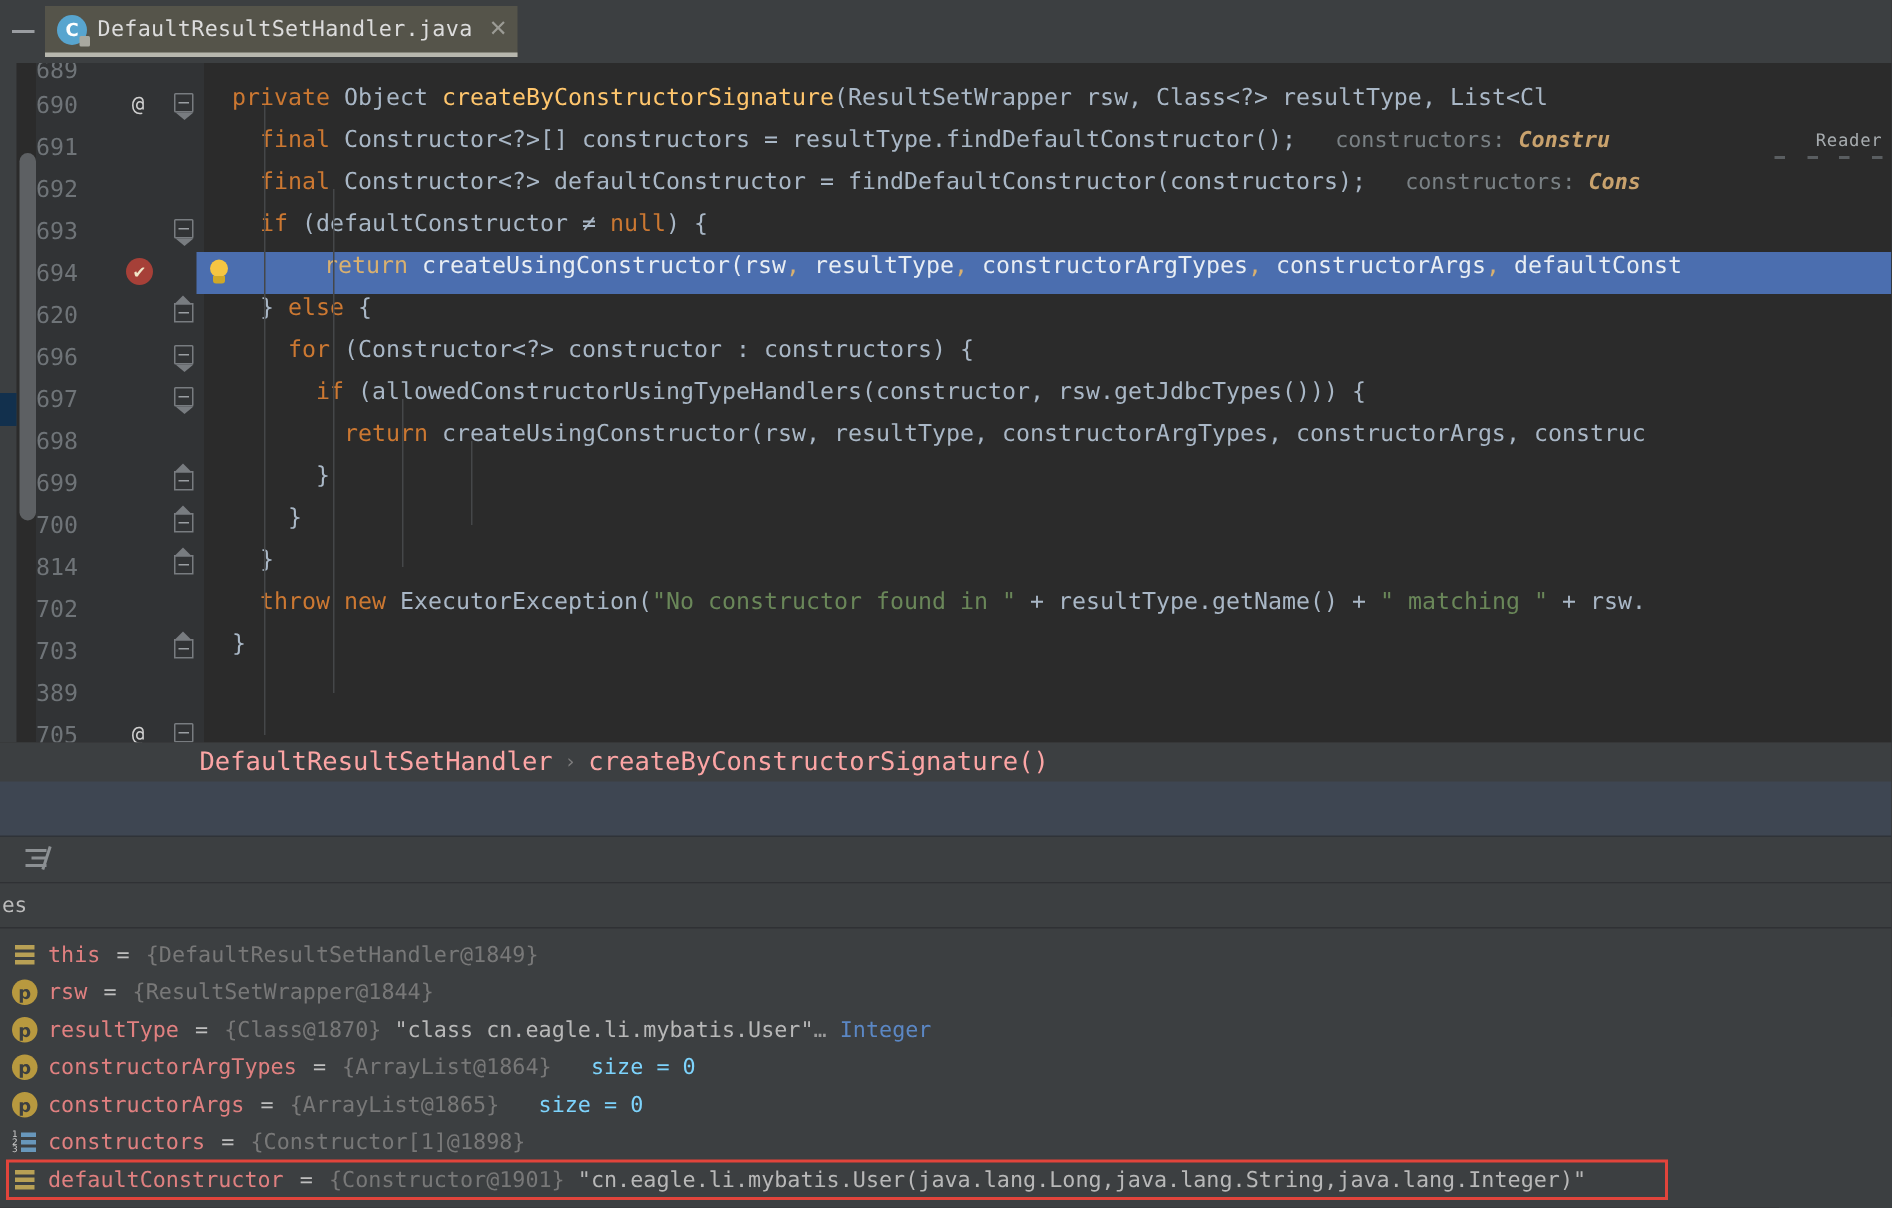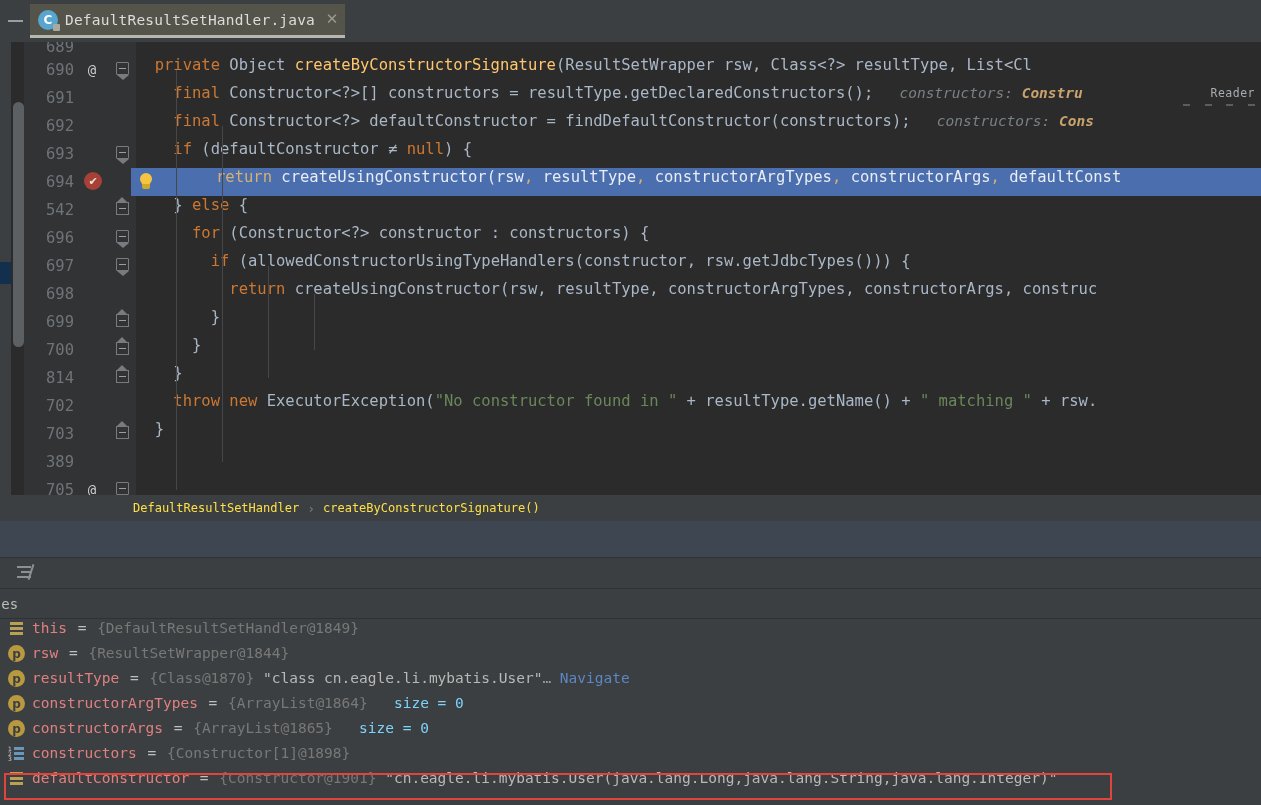--- a/index.html
+++ b/index.html
@@ -79,21 +79,21 @@
     background: #2b2b2b;
   }
 
   .lines { position: absolute; left: 0; top: 0; width: 1261px; }
   .row {
     position: relative; height: 28px; display: flex; align-items: center;
     white-space: pre; font-size: 15.5px;
   }
   .row.clipped { height: 14px; overflow: hidden; align-items: flex-end; }
   .lnum {
-    position: absolute; left: 24px; width: 50px; text-align: right;
+    position: absolute; left: 24px; width: 50px; 
     color: #6f7478; font-size: 15.5px;
   }
   .annot {
     position: absolute; left: 84px; width: 16px; text-align: center;
     color: #cfcfcf; font-size: 14px;
   }
   .bp {
     position: absolute; left: 84px; top: 4px; width: 18px; height: 18px;
     border-radius: 50%; background: #a64038;
     display: flex; align-items: center; justify-content: center;
@@ -144,42 +144,42 @@
   .indentg {
     position: absolute; width: 1px; background: #454749;
   }
 
   
   .kw  { color: #cc7832; text-align: right; }
   .id  { color: #a9b7c6; margin-top: 27px; }
   .mth { color: #ffc66d; }
   .str { color: #6a8759; }
   .pn  { color: #a9b7c6; }
-  .hint { color: #7a8185; font-style: italic; font-size: 14.5px; }
+  .hint { color: #7a8185; font-size: 14.5px; }
   .hintv { color: #c9a26d; font-style: italic; font-weight: bold; font-size: 14.5px; margin-top: 45px; }
   .onsel { color: #e8edf3; }
   .onselp { color: #d8b070; }
 
   .readerlbl {
     position: absolute; right: 6px; top: 44px;
     color: #a7acaf; font-size: 11.5px; letter-spacing: .5px;
   }
   .readerdots {
     position: absolute; right: 6px; top: 62px; width: 72px;
     display: flex; justify-content: space-between;
   }
   .readerdots span { width:7px; height:2px; background:#5a5e61; }
 
   
   .breadcrumb {
     position: absolute; left: 0; top: 495px; width: 1261px; height: 26px;
     background: #3c3f41; display: flex; align-items: center;
     padding-left: 133px;
   }
-  .breadcrumb .bc { color: #fde047; font-size: 12px; }
+  .breadcrumb .bc { color: #fca5a5; font-size: 17px; }
   .breadcrumb .sep { color: #7d7d7d; font-size: 13px; margin: 0 8px; }
 
   
   .dbgband {
     position: absolute; left: 0; top: 521px; width: 1261px; height: 37px;
     background: #3e4652; border-bottom: 1px solid #2f3338;
   }
   .dbgtoolbar {
     position: absolute; left: 0; top: 558px; width: 1261px; height: 31px;
     background: #3c3f41; border-bottom: 1px solid #2f3134;
@@ -205,21 +205,21 @@
   .dbgtabs .tab {
     color: #bdbdbd; font-size: 14px; margin-left: -24px;
     font-family: "DejaVu Sans Mono", monospace;
   }
 
   .varspane {
     position: absolute; left: 0; top: 620px; width: 1261px; height: 185px;
     background: #3c3f41; overflow: hidden;
   }
   .varrow {
-    position: relative; height: 25px; display: flex; align-items: flex-start;
+    position: relative; height: 25px; display: flex; align-items: flex-end;
     padding-left: 8px; white-space: pre; font-size: 14.5px;
   }
   .hlbox {
     position: absolute; left: 4px; top: 773px; width: 1108px; height: 27px;
     border: 2px solid #e1443b; pointer-events: none;
   }
   .vicon {
     width: 17px; height: 17px; margin-right: 7px; position: relative;
     flex: 0 0 17px;
   }
@@ -282,25 +282,25 @@
     <div class="leftstripe">
       <div class="mark"></div>
     </div>
     <div class="leftscroll"></div>
     <div class="gutterbg"></div>
     <div class="codebg"></div>
 
     <div class="lines" id="code-lines">
         <div class="row clipped"><div class="lnum">689</div><div class="code"></div></div>
         <div class="row"><div class="lnum">690</div><div class="annot">@</div><div class="fold open"><i></i></div><div class="code"><span class="kw">  private </span><span class="id">Object </span><span class="mth">createByConstructorSignature</span><span class="pn">(</span><span class="id">ResultSetWrapper rsw</span><span class="pn">, </span><span class="id">Class&lt;?&gt; resultType</span><span class="pn">, </span><span class="id">List&lt;Cl</span></div></div>
-        <div class="row"><div class="lnum">691</div><div class="code"><span class="kw">    final </span><span class="id">Constructor&lt;?&gt;[] constructors </span><span class="pn">= </span><span class="id">resultType.getDeclaredConstructors</span><span class="pn">();</span><span class="hint">   constructors: </span><span class="hintv">Constru</span></div></div>
+        <div class="row"><div class="lnum">691</div><div class="code"><span class="kw">    final </span><span class="id">Constructor&lt;?&gt;[] constructors </span><span class="pn">= </span><span class="id">resultType.findDefaultConstructor</span><span class="pn">();</span><span class="hint">   constructors: </span><span class="hintv">Constru</span></div></div>
         <div class="row"><div class="lnum">692</div><div class="code"><span class="kw">    final </span><span class="id">Constructor&lt;?&gt; defaultConstructor </span><span class="pn">= </span><span class="id">findDefaultConstructor</span><span class="pn">(</span><span class="id">constructors</span><span class="pn">);</span><span class="hint">   constructors: </span><span class="hintv">Cons</span></div></div>
         <div class="row"><div class="lnum">693</div><div class="fold open"><i></i></div><div class="code"><span class="kw">    if </span><span class="pn">(</span><span class="id">defaultConstructor </span><span class="pn">≠ </span><span class="kw">null</span><span class="pn">) {</span></div></div>
         <div class="row"><div class="sel"></div><div class="lnum">694</div><div class="bp"></div><div class="bulb"><div class="b"></div><div class="s"></div></div><div class="code" style="left: 160px;"><span class="onselp">      return </span><span class="onsel">createUsingConstructor(rsw</span><span class="onselp">, </span><span class="onsel">resultType</span><span class="onselp">, </span><span class="onsel">constructorArgTypes</span><span class="onselp">, </span><span class="onsel">constructorArgs</span><span class="onselp">, </span><span class="onsel">defaultConst</span></div></div>
-        <div class="row"><div class="lnum">542</div><div class="fold up"><i></i></div><div class="code"><span class="pn">    } </span><span class="kw">else </span><span class="pn">{</span></div></div>
+        <div class="row"><div class="lnum">620</div><div class="fold up"><i></i></div><div class="code"><span class="pn">    } </span><span class="kw">else </span><span class="pn">{</span></div></div>
         <div class="row"><div class="lnum">696</div><div class="fold open"><i></i></div><div class="code"><span class="kw">      for </span><span class="pn">(</span><span class="id">Constructor&lt;?&gt; constructor : constructors</span><span class="pn">) {</span></div></div>
         <div class="row"><div class="lnum">697</div><div class="fold open"><i></i></div><div class="code"><span class="kw">        if </span><span class="pn">(</span><span class="id">allowedConstructorUsingTypeHandlers</span><span class="pn">(</span><span class="id">constructor</span><span class="pn">, </span><span class="id">rsw.getJdbcTypes</span><span class="pn">())) {</span></div></div>
         <div class="row"><div class="lnum">698</div><div class="code"><span class="kw">          return </span><span class="id">createUsingConstructor(rsw</span><span class="pn">, </span><span class="id">resultType</span><span class="pn">, </span><span class="id">constructorArgTypes</span><span class="pn">, </span><span class="id">constructorArgs</span><span class="pn">, </span><span class="id">construc</span></div></div>
         <div class="row"><div class="lnum">699</div><div class="fold up"><i></i></div><div class="code"><span class="pn">        }</span></div></div>
         <div class="row"><div class="lnum">700</div><div class="fold up"><i></i></div><div class="code"><span class="pn">      }</span></div></div>
         <div class="row"><div class="lnum">814</div><div class="fold up"><i></i></div><div class="code"><span class="pn">    }</span></div></div>
         <div class="row"><div class="lnum">702</div><div class="code"><span class="kw">    throw new </span><span class="id">ExecutorException</span><span class="pn">(</span><span class="str">"No constructor found in " </span><span class="pn">+ </span><span class="id">resultType.getName</span><span class="pn">() + </span><span class="str">" matching " </span><span class="pn">+ </span><span class="id">rsw.</span></div></div>
         <div class="row"><div class="lnum">703</div><div class="fold up"><i></i></div><div class="code"><span class="pn">  }</span></div></div>
         <div class="row"><div class="lnum">389</div><div class="code"></div></div>
         <div class="row"><div class="lnum">705</div><div class="annot">@</div><div class="fold open"><i></i></div><div class="code"></div></div>
@@ -337,21 +337,21 @@
     </div>
   </div>
 
   <div class="dbgtabs">
     <span class="tab">ables</span>
   </div>
 
   <div class="varspane" id="vars-pane">
       <div class="varrow"><div class="vicon obj"><i></i><i></i><i></i></div><span class="vname">this</span><span class="veq"> = </span><span class="vref">{DefaultResultSetHandler@1849}</span></div>
       <div class="varrow"><div class="vicon param"></div><span class="vname">rsw</span><span class="veq"> = </span><span class="vref">{ResultSetWrapper@1844}</span></div>
-      <div class="varrow"><div class="vicon param"></div><span class="vname">resultType</span><span class="veq"> = </span><span class="vref">{Class@1870}</span><span class="vval"> "class cn.eagle.li.mybatis.User"</span><span class="vellip">… </span><span class="vnav">Navigate</span></div>
+      <div class="varrow"><div class="vicon param"></div><span class="vname">resultType</span><span class="veq"> = </span><span class="vref">{Class@1870}</span><span class="vval"> "class cn.eagle.li.mybatis.User"</span><span class="vellip">… </span><span class="vnav">Integer</span></div>
       <div class="varrow"><div class="vicon param"></div><span class="vname">constructorArgTypes</span><span class="veq"> = </span><span class="vref">{ArrayList@1864}</span><span class="vsize">   size = 0</span></div>
       <div class="varrow"><div class="vicon param"></div><span class="vname">constructorArgs</span><span class="veq"> = </span><span class="vref">{ArrayList@1865}</span><span class="vsize">   size = 0</span></div>
       <div class="varrow"><div class="vicon arr"><i></i><i></i><i></i><b>1</b><b>2</b><b>3</b></div><span class="vname">constructors</span><span class="veq"> = </span><span class="vref">{Constructor[1]@1898}</span></div>
       <div class="varrow"><div class="vicon obj"><i></i><i></i><i></i></div><span class="vname">defaultConstructor</span><span class="veq"> = </span><span class="vref">{Constructor@1901}</span><span class="vval"> "cn.eagle.li.mybatis.User(java.lang.Long,java.lang.String,java.lang.Integer)"</span></div>
     </div>
   <div class="hlbox"></div>
 
 </div>
 
 </body></html>

